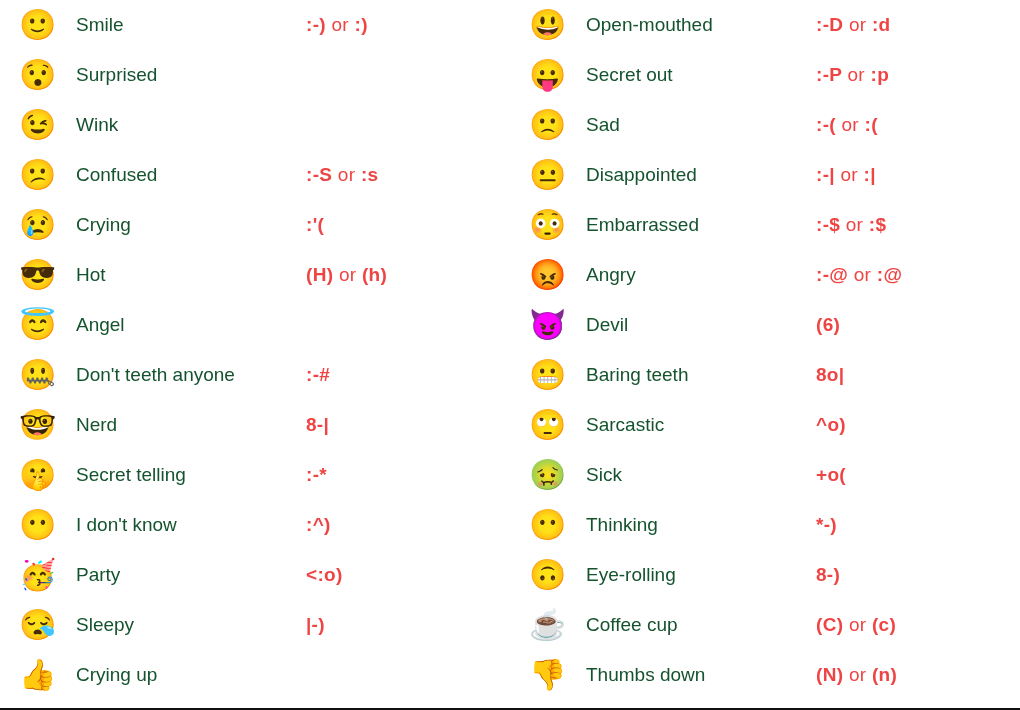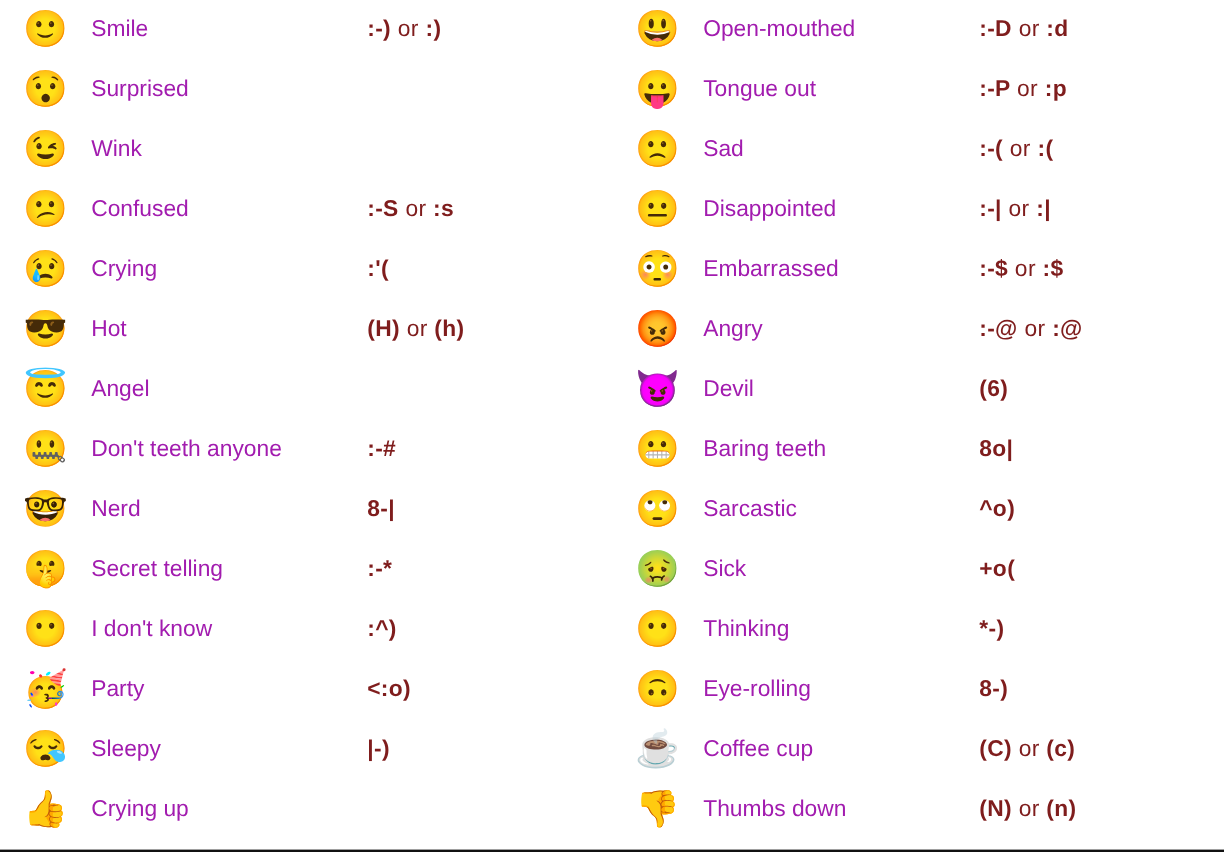--- a/index.html
+++ b/index.html
@@ -46,30 +46,30 @@
   .emoji {
     font-size: 30px;
     line-height: 1;
     display: inline-block;
     filter: saturate(1.15);
   }
   .name-cell {
     width: 230px;
     min-width: 230px;
     font-size: 19px;
-    color: #a21caf;
+    color: #14532d;
     padding-left: 14px;
     white-space: nowrap;
     overflow: hidden;
   }
   .code-cell {
     flex: 1;
     font-size: 19px;
     font-weight: bold;
-    color: #7f1d1d;
+    color: #ef4444;
     white-space: nowrap;
     letter-spacing: 0.3px;
   }
   .code-cell .or {
     font-weight: normal;
   }
   .divider {
     position: absolute;
     left: 0;
     right: 0;
@@ -184,21 +184,21 @@
           <div class="icon-cell">
             <span class="emoji">😃</span>
           </div>
           <div class="name-cell">Open-mouthed</div>
           <div class="code-cell"><span>:-D</span> <span class="or">or</span> <span>:d</span></div>
         </div>
         <div class="row">
           <div class="icon-cell">
             <span class="emoji">😛</span>
           </div>
-          <div class="name-cell">Tongue out</div>
+          <div class="name-cell">Secret out</div>
           <div class="code-cell"><span>:-P</span> <span class="or">or</span> <span>:p</span></div>
         </div>
         <div class="row">
           <div class="icon-cell">
             <span class="emoji">🙁</span>
           </div>
           <div class="name-cell">Sad</div>
           <div class="code-cell"><span>:-(</span> <span class="or">or</span> <span>:(</span></div>
         </div>
         <div class="row">

